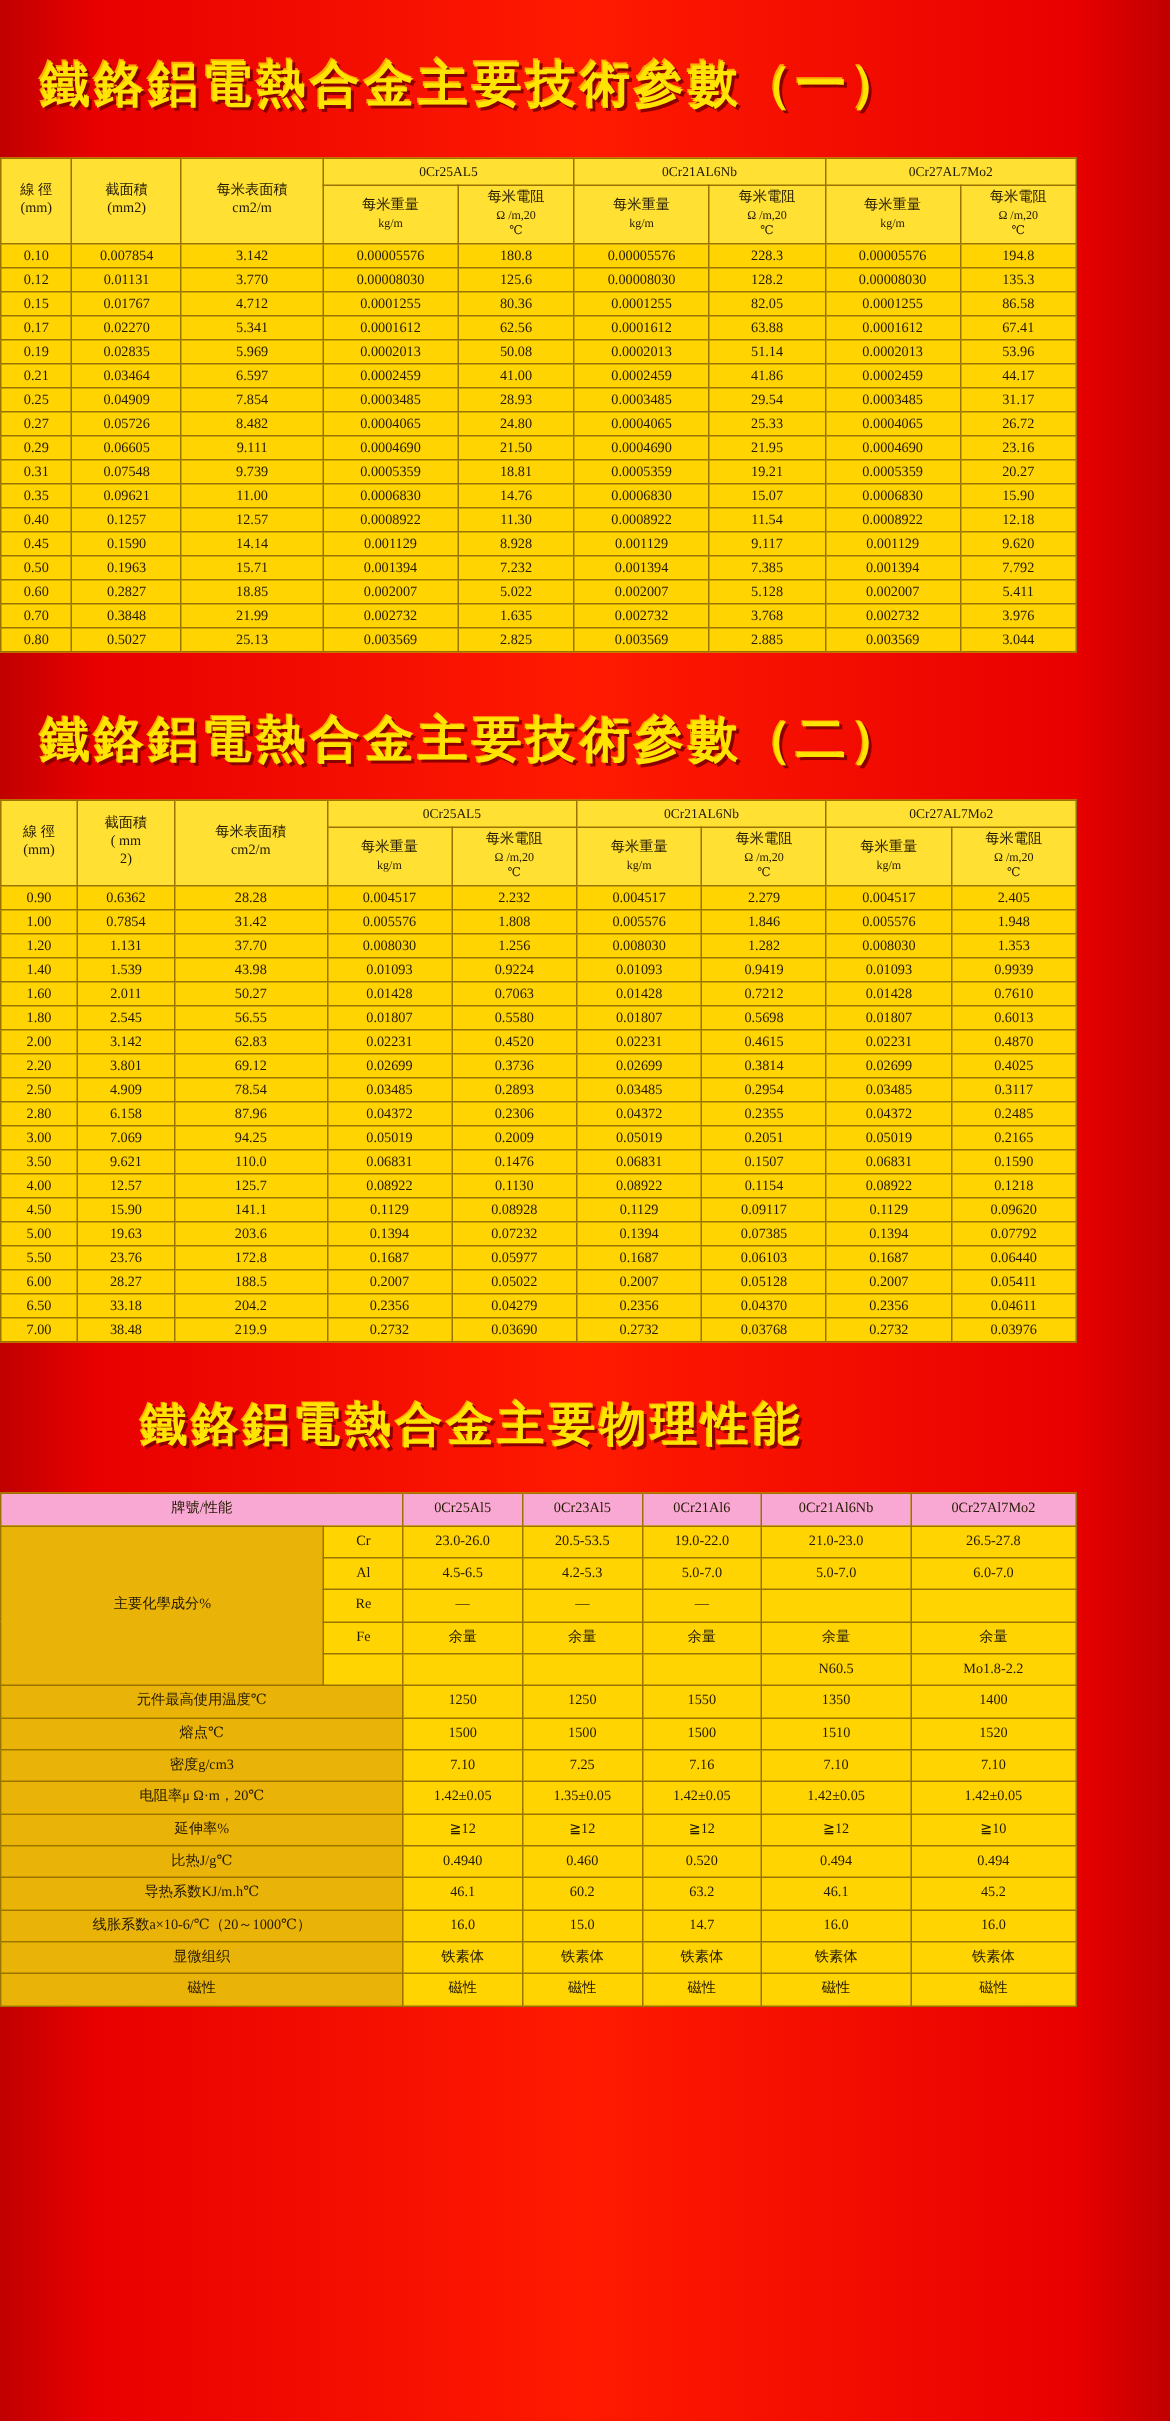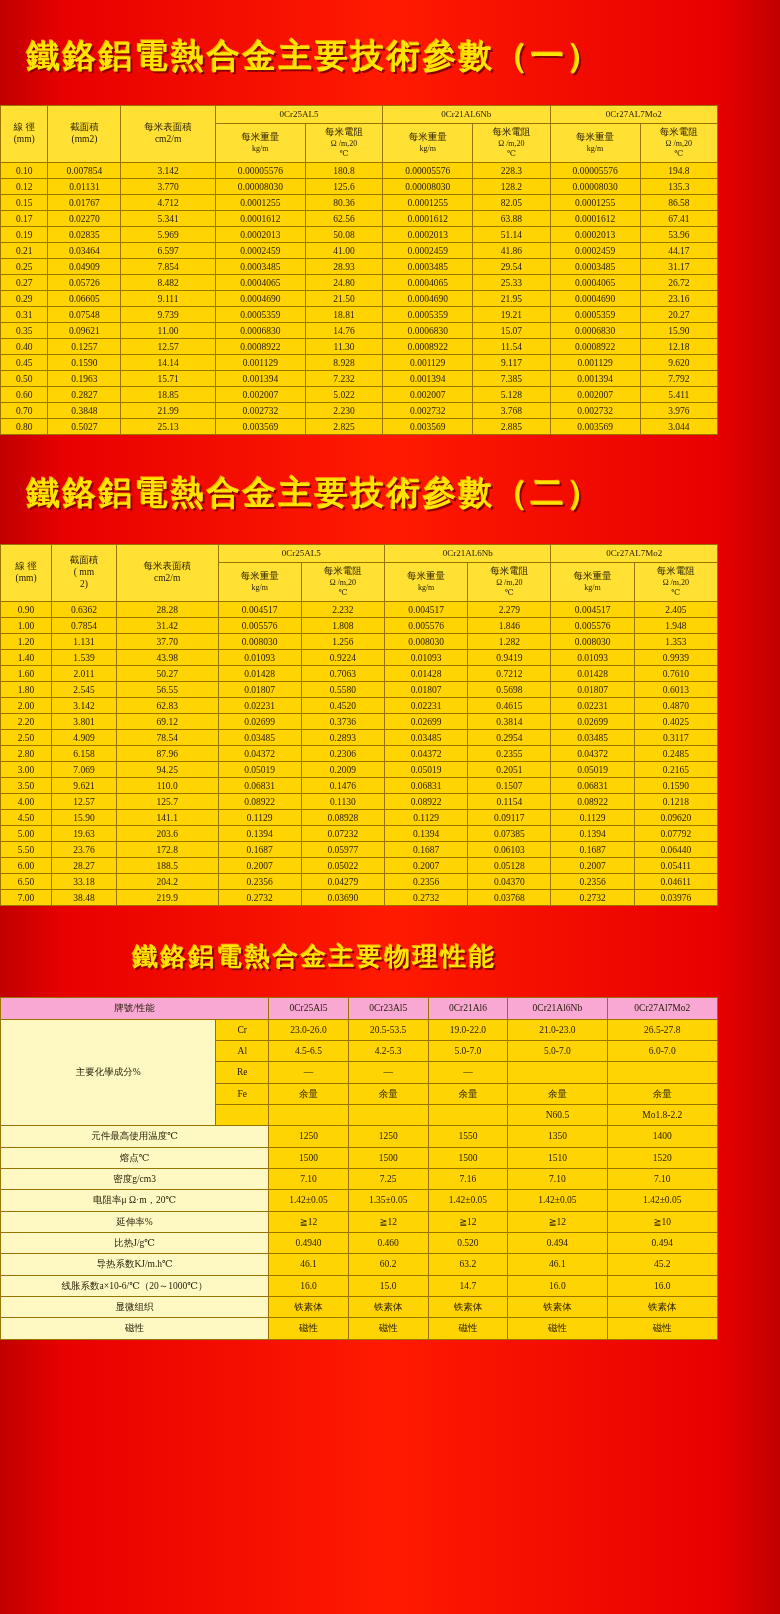--- a/index.html
+++ b/index.html
@@ -15,22 +15,22 @@
   h1.title{
     text-align:center;
     font-family:"Liberation Serif","DejaVu Serif",serif;
     font-weight:bold;
     color:#ffe400;
     letter-spacing:3px;
     margin:0;
     text-shadow:2px 2px 0 #8a0000, -1px -1px 0 #ffae00;
   }
   .title-1{font-size:33px;padding:34px 0 26px 0;}
-  .title-2{font-size:33px;padding:36px 0 28px 0;}
-  .title-3{font-size:25px;padding:34px 0 24px 0;}
+  .title-2{font-size:33px;padding:36px 0 17px 0;}
+  .title-3{font-size:31px;padding:34px 0 24px 0;}
 
   table{
     border-collapse:collapse;
     background:#ffd400;
     margin:0 auto;
     border:1px solid #7a5c00;
   }
   table td,table th{
     border:1px solid #9a7400;
     text-align:center;
@@ -43,21 +43,21 @@
   .t-param{width:718px;}
   .t-param th{background:#ffe033;font-size:9.5px;line-height:1.25;padding:3px 2px;}
   .t-param td{font-size:9.5px;padding:2.5px 2px;}
   .t-param .hdr-group{font-size:9px;}
   .t-param .sub{font-size:8px;}
 
   
   .t-phys{width:718px;}
   .t-phys td,.t-phys th{font-size:9.5px;padding:4px 3px;line-height:1.3;}
   .t-phys th{background:#f9a8d4;}
-  .t-phys td.lbl{background:#fef9c3;}
+  .t-phys td.lbl{background:#eab308;}
   .t-phys td.rowlabel{text-align:center;}
 </style>
 </head>
 <body>
 
 <div class="page">
 
   <h1 class="title title-1">鐵鉻鋁電熱合金主要技術參數（一）</h1>
 
   <table class="t-param" id="table-1">
@@ -273,21 +273,21 @@
           <td>0.002007</td>
           <td>5.128</td>
           <td>0.002007</td>
           <td>5.411</td>
         </tr>
         <tr>
           <td>0.70</td>
           <td>0.3848</td>
           <td>21.99</td>
           <td>0.002732</td>
-          <td>2.230</td>
+          <td>1.635</td>
           <td>0.002732</td>
           <td>3.768</td>
           <td>0.002732</td>
           <td>3.976</td>
         </tr>
         <tr>
           <td>0.80</td>
           <td>0.5027</td>
           <td>25.13</td>
           <td>0.003569</td>

